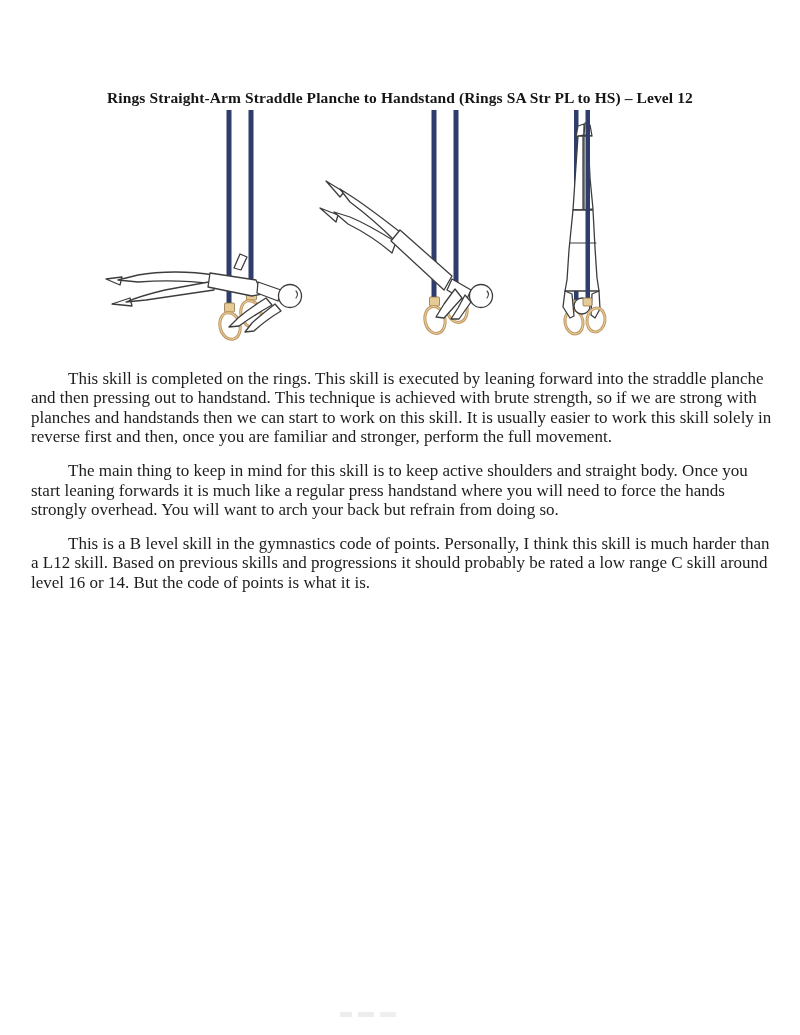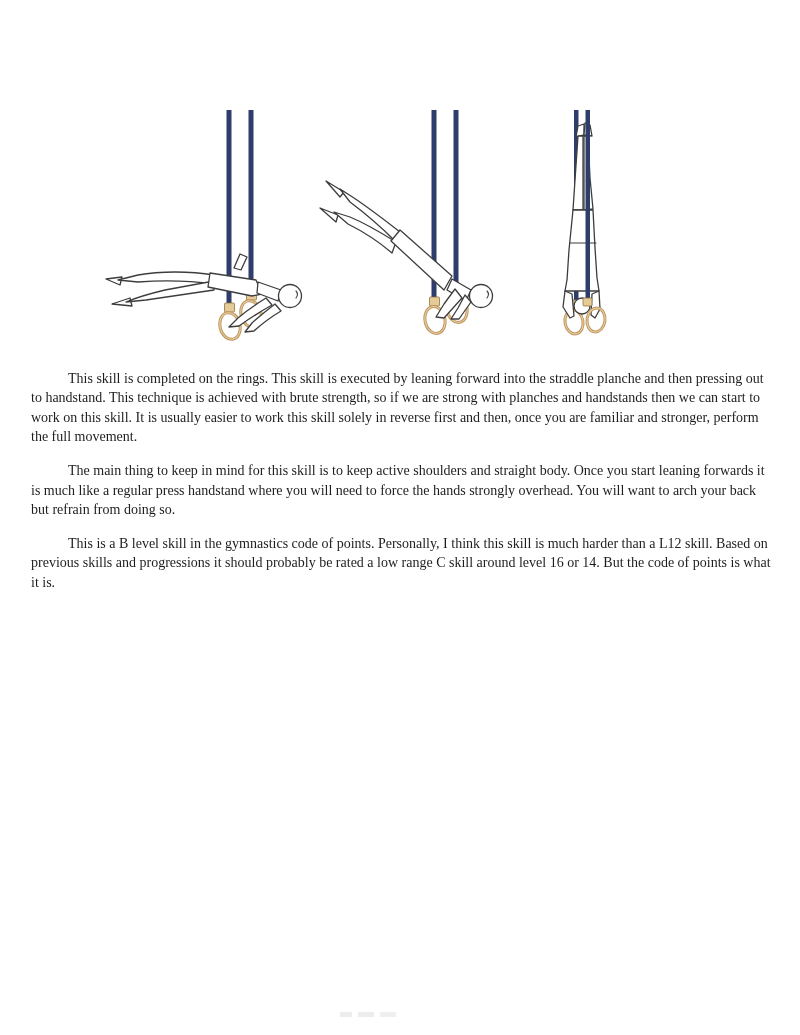--- a/index.html
+++ b/index.html
@@ -23,21 +23,21 @@
   }
   .figures{
     position:absolute;
     top:110px; left:0;
     width:800px; height:245px;
   }
   .content{
     position:absolute;
     top:369px; left:31px;
     width:741px;
-    font-size:14px;
+    font-size:17px;
     line-height:19.4px;
     text-align:left;
   }
   .content p{
     margin:0 0 14.5px 0;
     text-indent:37px;
   }
   
   .strap{fill:var(--strap-navy,#2e3d6b);}
   .buckle{fill:#e6cb97;stroke:#8d7344;stroke-width:0.8;}
@@ -51,20 +51,21 @@
     top:1012px; left:340px;
     width:56px; height:5px;
     background:linear-gradient(90deg,#ededed 0 12px,transparent 12px 18px,#ededed 18px 34px,transparent 34px 40px,#efefef 40px 56px);
   }
 </style>
 </head>
 <body>
 
 <div class="page">
 
+  <div class="doc-title">Rings Straight-Arm Straddle Planche to Handstand (Rings SA Str PL to HS) – Level 12</div>
 
   <svg class="figures" width="800" height="245" viewBox="0 0 800 245" xmlns="http://www.w3.org/2000/svg">
 
     <g>
       <rect class="strap" x="226.5" y="0" width="5" height="193"></rect>
       <rect class="strap" x="248.5" y="0" width="5" height="181"></rect>
       <rect class="buckle" x="224.5" y="193" width="10" height="9" rx="1"></rect>
       <rect class="buckle" x="246.5" y="181" width="10" height="9" rx="1"></rect>
       <g transform="rotate(-14 230 216)">
         <ellipse class="ring" cx="230" cy="216" rx="10" ry="13.5"></ellipse>

